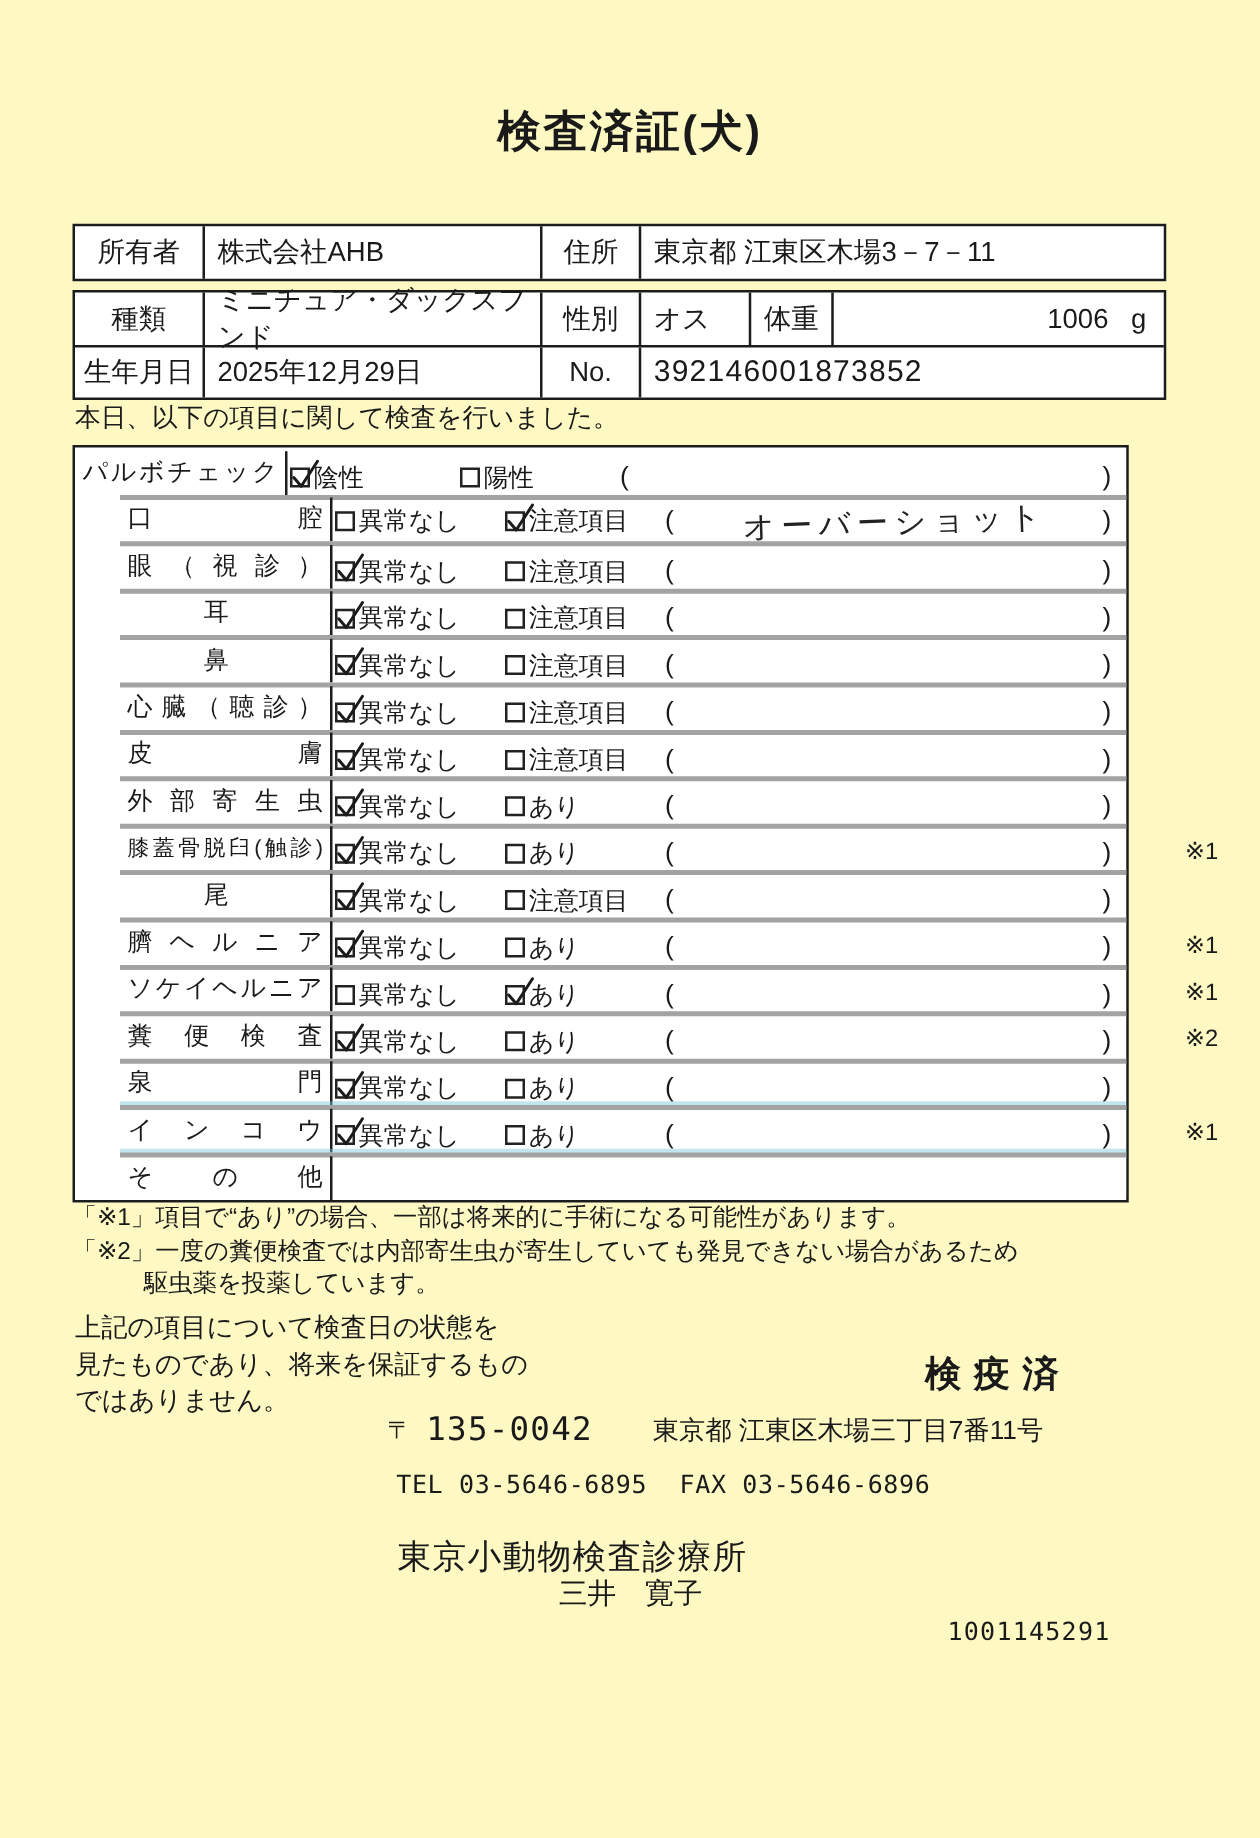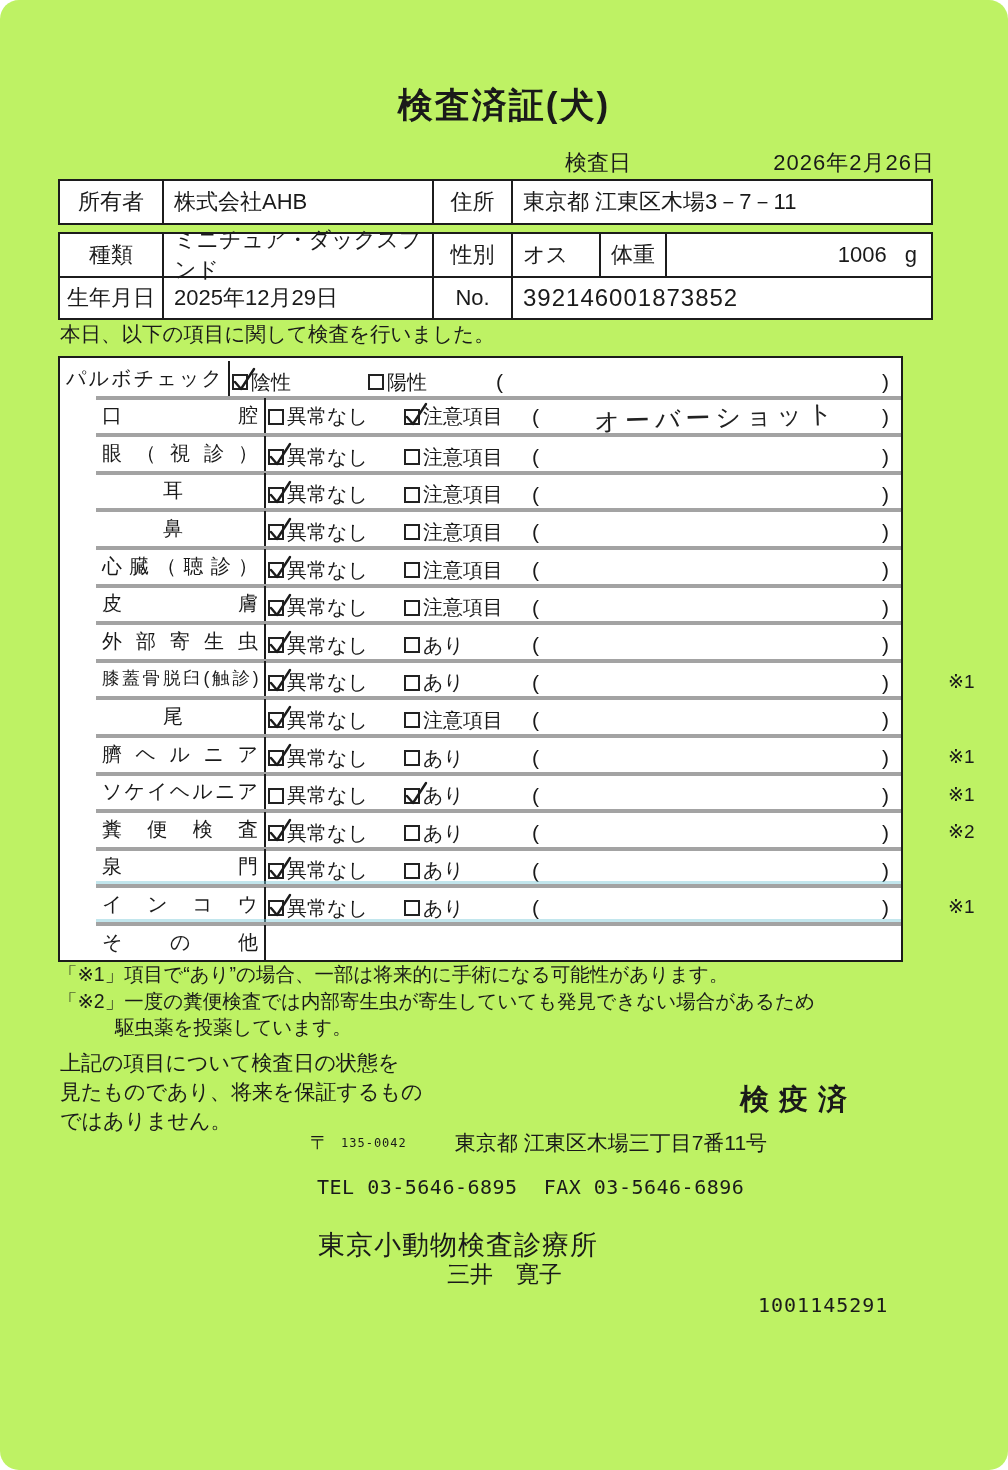--- a/index.html
+++ b/index.html
@@ -1,21 +1,20 @@
 <!DOCTYPE html>
 <html lang="ja"><head>
 <meta charset="utf-8">
 <style>
   * { margin:0; padding:0; box-sizing:border-box; }
   html,body { background:#ffffff; }
   .page {
-    position:relative; width:1008px; height:1470px; background:#bef264;
+    position:relative; width:1008px; height:1470px; background:#fef9c3;
     font-family:"Liberation Sans","DejaVu Sans",sans-serif; color:#1a1a1a;
     overflow:hidden;
-    border-radius:19px;
   }
   .mono { font-family:"DejaVu Sans Mono",monospace; }
 
   .title { position:absolute; top:82px; left:0; width:100%; text-align:center;
            font-size:35px; font-weight:600; letter-spacing:2px; }
 
   .date-row { position:absolute; top:148px; left:0; width:100%; height:28px; font-size:22px; }
   .date-label { position:absolute; left:565px; }
   .date-value { position:absolute; right:73px; letter-spacing:1px; }
 
@@ -69,40 +68,36 @@
   .footnotes { position:absolute; top:961px; left:58px; width:890px; font-size:19.5px; line-height:26.5px; }
   .fn-indent { padding-left:57px; }
 
   .disclaimer { position:absolute; top:1048px; left:60px; font-size:21px; line-height:29px; }
 
   .stamp { position:absolute; top:1080px; left:698px; font-size:29px; font-weight:600;
            letter-spacing:10px;margin-left:42px; }
 
   .postal { position:absolute; top:1129px; left:310px; display:flex; align-items:center; font-size:20px; }
   .postal .zip-mark { font-size:19px; margin-right:12px; }
-  .postal .zip-code { font-size:12px; letter-spacing:1px; }
+  .postal .zip-code { font-size:26px; letter-spacing:1px; }
   .postal .addr { margin-left:48px; font-size:21px; }
 
   .tel-line { position:absolute; top:1175px; left:317px; display:flex; gap:26px; font-size:20px; letter-spacing:0.5px; }
 
   .clinic-name { position:absolute; top:1227px; left:318px; font-size:27px; letter-spacing:1px; }
   .vet-name { position:absolute; top:1259px; left:447px; font-size:23px; }
   .serial { position:absolute; top:1293px; left:758px; font-size:20px; letter-spacing:1px; }
 </style>
 </head>
 <body>
 
 <div class="page">
 
   <h1 class="title">検査済証(犬)</h1>
 
-  <div class="date-row">
-    <span class="date-label">検査日</span>
-    <span class="date-value">2026年2月26日</span>
-  </div>
 
   <div class="tbl owner-tbl">
     <div class="trow">
       <div class="cell lab w-label">所有者</div>
       <div class="cell w-val1">株式会社AHB</div>
       <div class="cell lab w-lab2">住所</div>
       <div class="cell w-val1g">東京都 江東区木場3－7－11</div>
     </div>
   </div>
 

